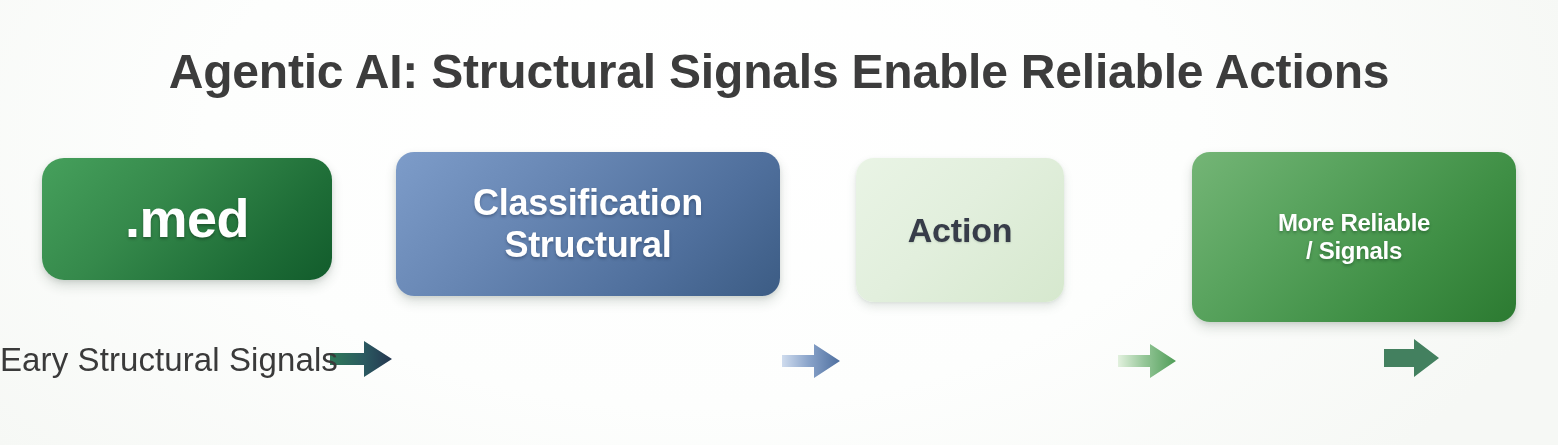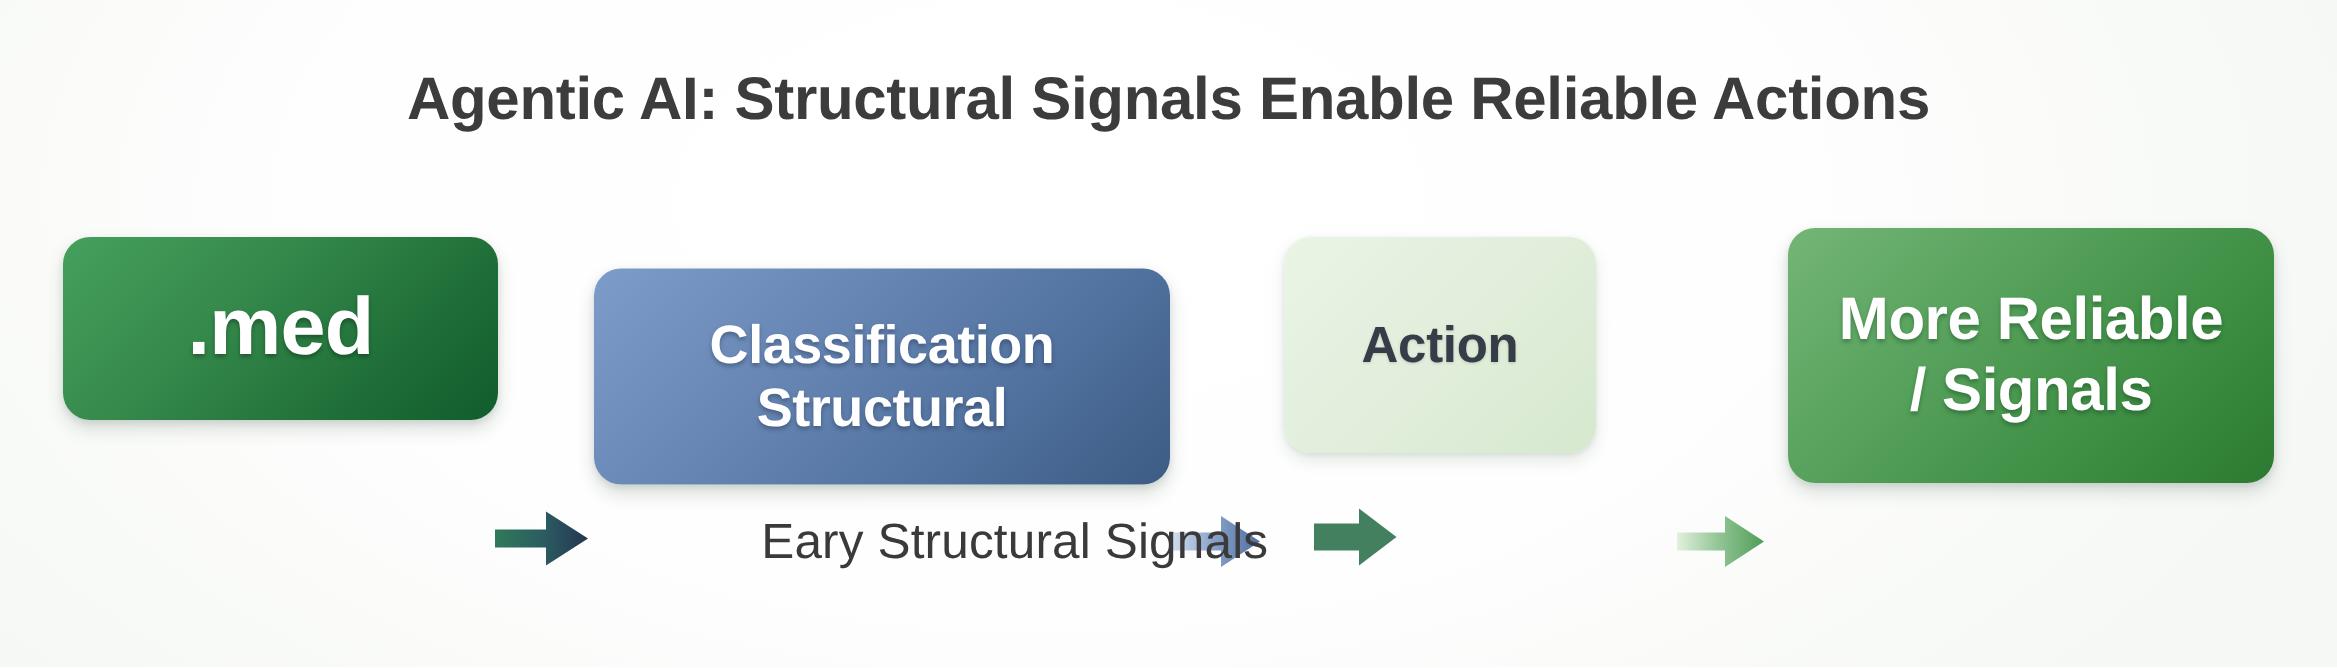--- a/index.html
+++ b/index.html
@@ -23,21 +23,21 @@
   }
 
   
   #title {
     position: absolute;
     top: 44px;
     left: 0;
     width: 1558px;
     text-align: center;
     font-family: "Liberation Sans Narrow", "Liberation Sans", sans-serif;
-    font-size: 40px;
+    font-size: 48px;
     font-weight: 700;
     letter-spacing: -0.2px;
     color: #3c3c3c;
     white-space: nowrap;
     text-shadow: 0 1px 1px rgba(255,255,255,0.9);
   }
 
   
   #flow {
     position: absolute;
@@ -73,35 +73,35 @@
     left: 42px;
     top: 6px;
     width: 290px;
     height: 122px;
     background: linear-gradient(135deg, #46a05c 0%, #35894b 38%, #1e6d37 75%, #125c2c 100%);
     color: #ffffff;
     font-size: 54px;
     font-weight: 700;
     letter-spacing: -0.5px;
     text-shadow: 0 2px 3px rgba(0,0,0,0.30);
+    border-radius: 22px;
   }
 
   
   #node-classification {
     left: 396px;
     top: 0px;
     width: 384px;
     height: 144px;
     background: linear-gradient(135deg, #7d9cc9 0%, #6887b4 35%, #4f6f9c 72%, #3c5c84 100%);
     color: #ffffff;
     font-size: 36px;
     font-weight: 700;
     letter-spacing: -0.3px;
     text-shadow: 0 2px 3px rgba(20,35,60,0.35);
-    margin-top: 27px;
   }
 
   
   #node-action {
     left: 856px;
     top: 6px;
     width: 208px;
     height: 144px;
     background: linear-gradient(135deg, #e9f4e5 0%, #e2efdd 45%, #d6e8ce 100%);
     color: #373c49;
@@ -115,21 +115,21 @@
   }
 
   
   #node-outcome {
     left: 1192px;
     top: 0px;
     width: 324px;
     height: 170px;
     background: linear-gradient(135deg, #74b576 0%, #5aa45f 32%, #3f8f45 68%, #2c7a31 100%);
     color: #ffffff;
-    font-size: 40px;
+    font-size: 24px;
     font-weight: 700;
     letter-spacing: -0.3px;
     text-shadow: 0 2px 3px rgba(10,50,20,0.35);
   }
 
   
   .arrow {
     position: absolute;
     display: block;
   }
@@ -138,21 +138,21 @@
   #arrow-3 { left: 1118px; top: 190px; }
 
   
   #caption {
     position: absolute;
     top: 338px;
     left: 0;
     width: 1440px;
     display: flex;
     align-items: center;
-    justify-content: center;
+    justify-content: space-between;
     gap: 31px;
   }
   #caption .cap-text {
     font-family: "Liberation Sans Narrow", "Liberation Sans", sans-serif;
     font-size: 33px;
     font-weight: 400;
     color: #3a3a3a;
     white-space: nowrap;
     letter-spacing: 0.1px;
   }

